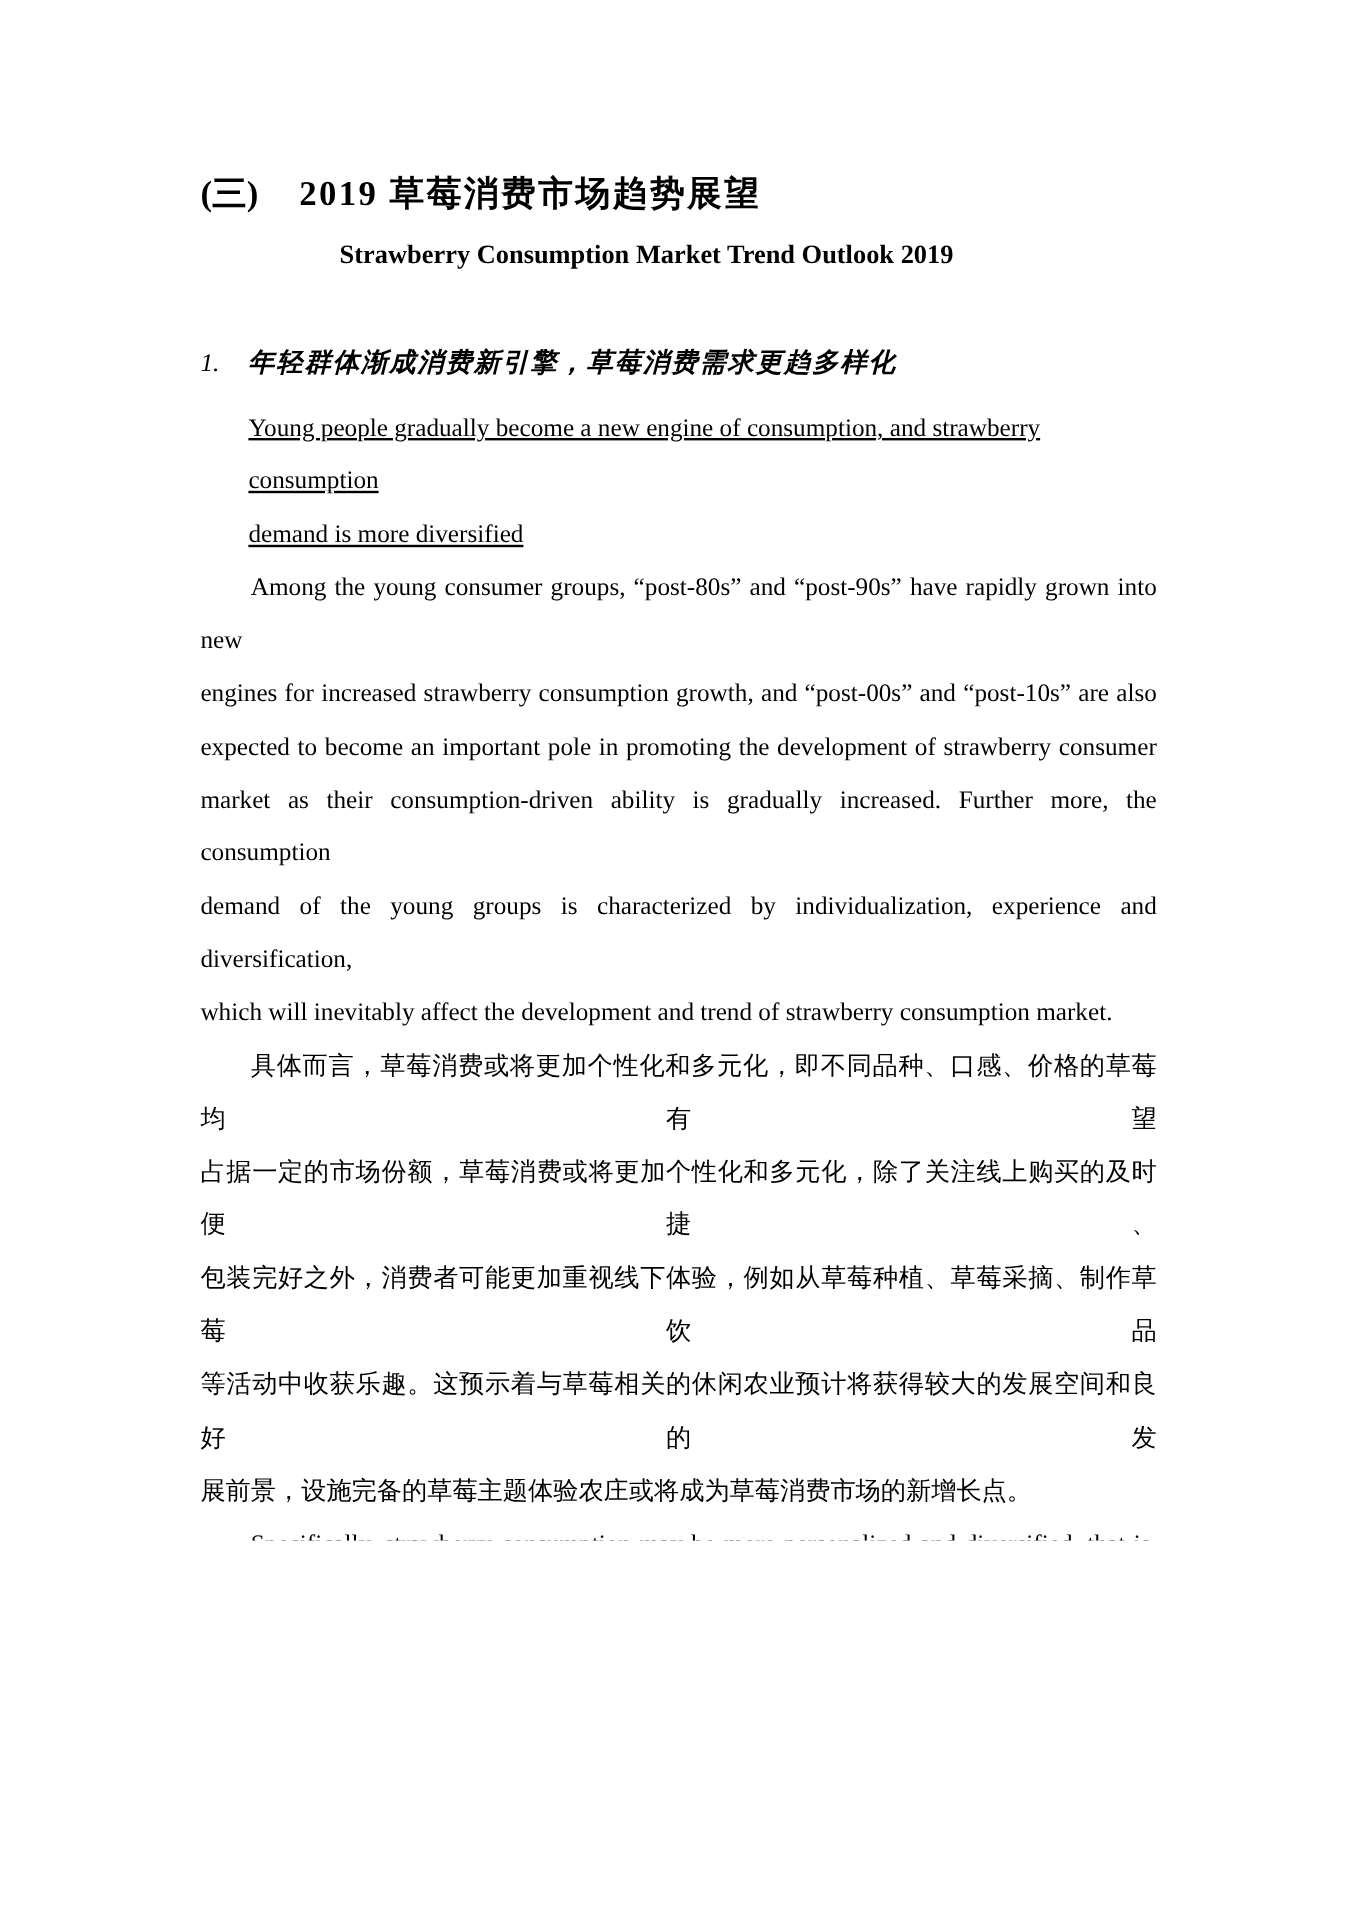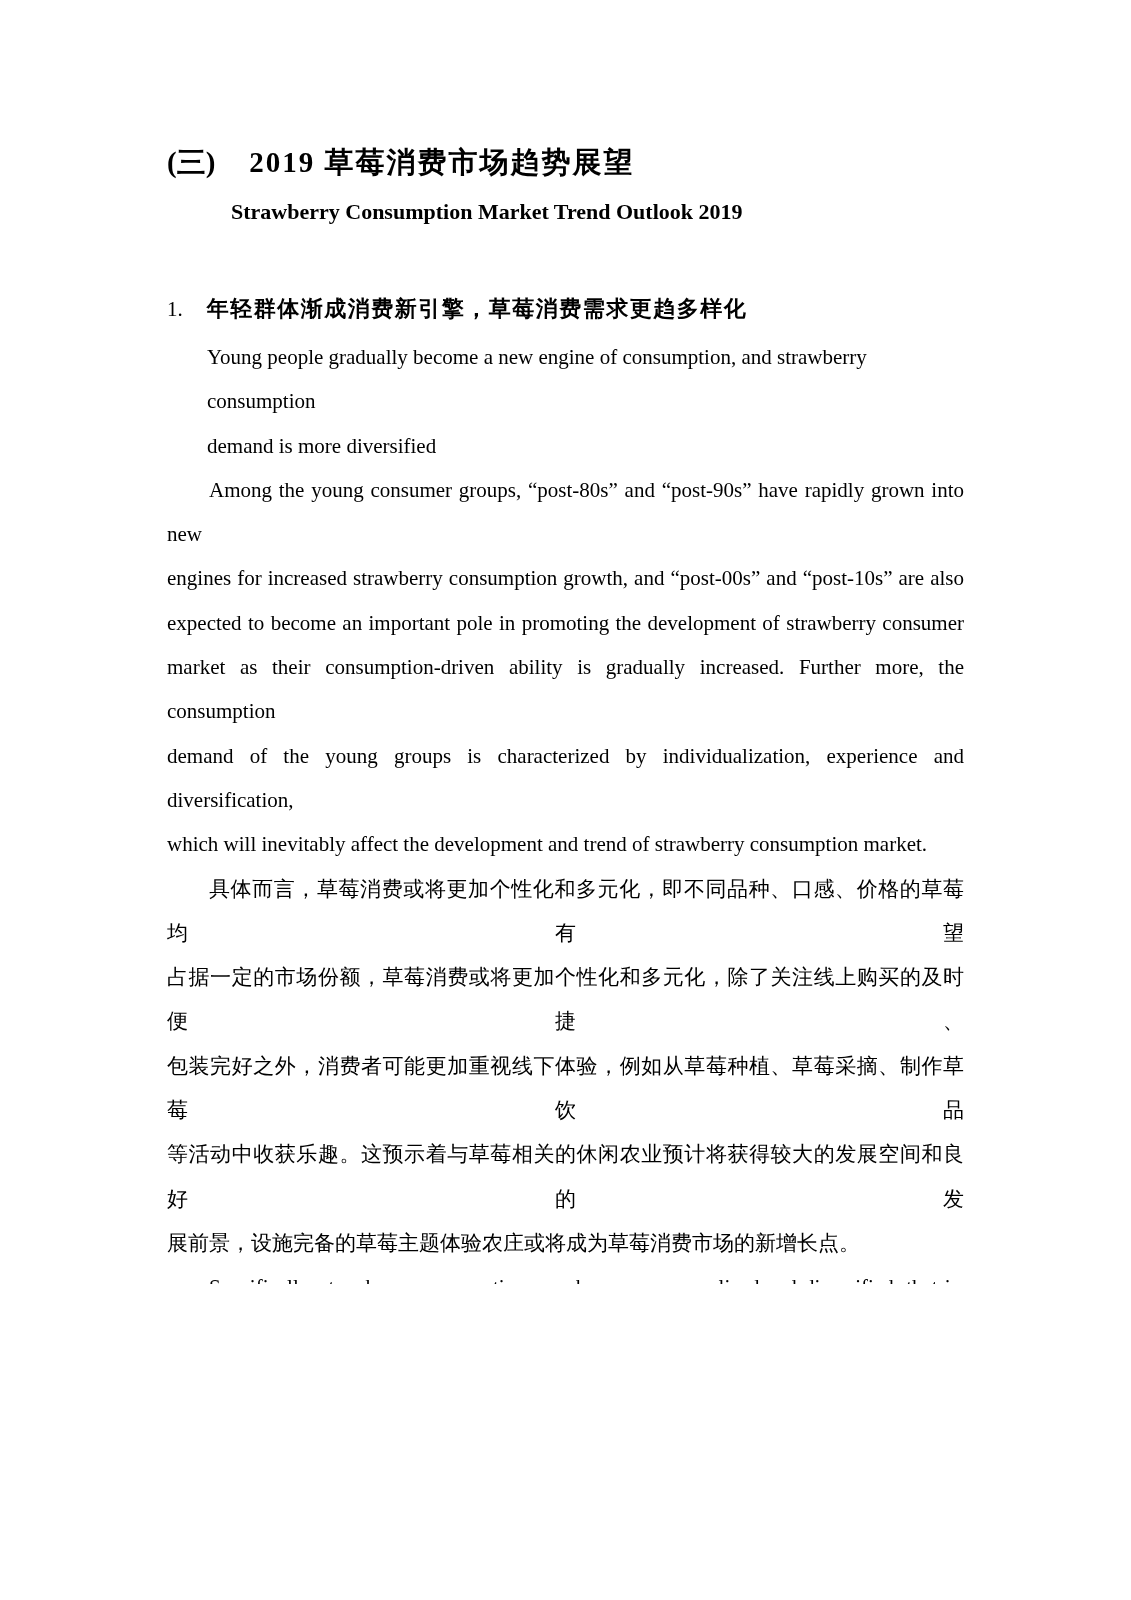--- a/index.html
+++ b/index.html
@@ -28,43 +28,45 @@
     font-size: 29px;
     font-weight: bold;
     line-height: 40px;
     white-space: nowrap;
   }
   .main-heading .h-title {
     margin-left: 34px;
     letter-spacing: 2px;
   }
   .subtitle {
-    margin: 16px 0 0 64px;
+    margin: 16px 0 0 116px;
     font-size: 22px;
     font-weight: bold;
     line-height: 28px;
   }
   .section-heading {
-    margin-top: 65px;
+    margin-top: 52px;
     font-size: 22px;
-    line-height: 36px;
+    line-height: 48px;
     white-space: nowrap;
+    font-style: italic;
   }
   .section-heading .s-num {
     font-size: 21px;
   }
   .section-heading .s-title {
     margin-left: 24px;
     font-family: "Liberation Sans", "DejaVu Sans", sans-serif;
     font-weight: bold;
     letter-spacing: 1.5px;
   }
   .section-sub {
     margin-top: 8px;
     padding-left: 40px;
+    text-decoration: underline;
   }
   .line {
     font-size: 21px;
     line-height: 44.3px;
     text-align: left;
   }
   .jline {
     text-align: justify;
     text-align-last: justify;
   }

